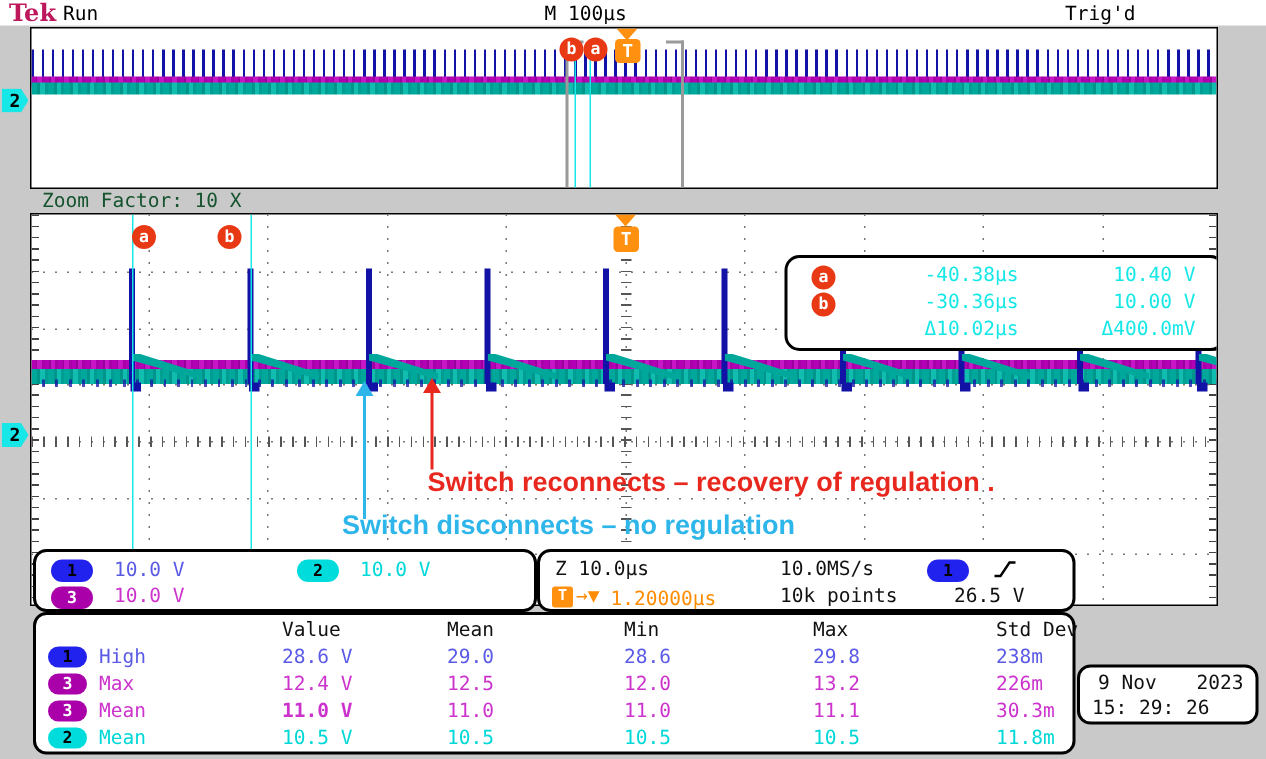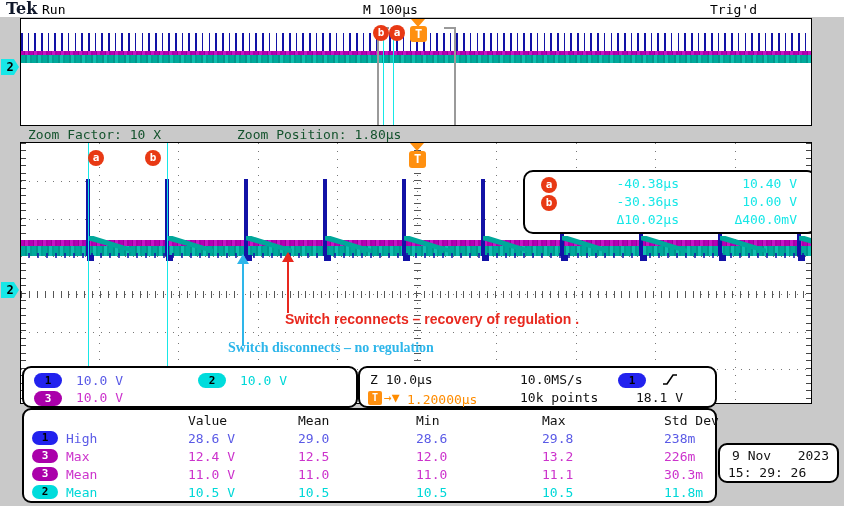--- a/index.html
+++ b/index.html
@@ -1,21 +1,21 @@
 <!DOCTYPE html>
 <html><head>
 <meta charset="utf-8">
 <style>
   html,body{margin:0;padding:0;background:#c9c9c9;}
   #screen{position:relative;width:844px;height:506px;background:#c9c9c9;overflow:hidden;
           font-family:"DejaVu Sans Mono",monospace;color:#111;}
   .abs{position:absolute;}
   
   #topbar{left:0;top:0;width:844px;height:17px;background:#ffffff;}
-  .tek-logo{left:6px;top:-1px;font-family:"DejaVu Serif",serif;font-weight:bold;font-size:16px;letter-spacing:0px;color:#0f172a;}
+  .tek-logo{left:6px;top:-1px;font-family:"DejaVu Serif",serif;font-weight:bold;font-size:16px;letter-spacing:0px;color:#be185d;}
   .toptext{top:2px;font-size:13px;color:#000;}
   
   .win{background:#ffffff;border:1px solid #000;box-sizing:border-box;overflow:hidden;}
   #overview{left:20px;top:18px;width:792px;height:108px;}
   #mainwin{left:20px;top:142px;width:792px;height:262px;}
   
   .ov-pulses{left:0;right:0;top:14px;height:25px;
     background:repeating-linear-gradient(90deg,#1212a6 0 1.6px,transparent 1.6px 6.7px);}
   .ov-mag{left:0;right:0;top:32px;height:6px;
     background:repeating-linear-gradient(90deg,#b400b4 0 3px,#99009b 3px 4px,#c616c6 4px 7px,#a800a8 7px 9px);}
@@ -56,21 +56,21 @@
   .maincursor{top:0;bottom:0;width:1px;background:#17e7e7;z-index:4;}
   
   #cursorbox{left:502px;top:27px;width:290px;height:60px;background:#fff;border:2px solid #000;
     border-radius:10px;z-index:8;}
   .curs-row{position:absolute;font-size:13px;color:#17e7e7;white-space:pre;}
   .curs-time{left:42px;width:112px;text-align:right;}
   .curs-volt{left:160px;width:112px;text-align:right;}
   
   .arrowline{width:2px;z-index:5;}
   .arrowhead{width:0;height:0;border-left:6px solid transparent;border-right:6px solid transparent;z-index:5;}
-  .anno{font-family:"Liberation Sans",sans-serif;font-size:14px;font-weight:bold;white-space:nowrap;z-index:5;}
+  .anno{font-family:"Liberation Sans",sans-serif;font-size:18px;font-weight:bold;white-space:nowrap;z-index:5;}
   
   .rbox{background:#fff;border:2px solid #000;border-radius:9px;box-sizing:border-box;z-index:9;}
   #chbox{left:22px;top:366px;width:336px;height:42px;}
   #acqbox{left:358px;top:366px;width:359px;height:42px;}
   #measbox{left:22px;top:408px;width:695px;height:95px;}
   #datebox{left:718px;top:443px;width:121px;height:40px;}
   .pill{width:28px;height:15px;border-radius:8px;color:#000;font-size:11px;font-weight:bold;
     text-align:center;line-height:15px;}
   .pill.small{width:26px;height:14px;line-height:14px;}
   .p1{background:#2222ee;} .p2{background:#00dcdc;} .p3{background:#aa00aa;color:#fff;}
@@ -101,21 +101,20 @@
     <div class="abs cursorline" style="left:362px;top:8px;height:103px;"></div>
     <div class="abs cursorline" style="left:372px;top:8px;height:103px;"></div>
     <div class="abs cbadge" style="left:352px;top:6px;">b</div>
     <div class="abs cbadge" style="left:368px;top:6px;">a</div>
     <div class="abs ttri" style="left:390px;top:0px;"></div>
     <div class="abs tbadge" style="left:389px;top:7px;width:17px;height:16px;font-size:12px;line-height:16px;">T</div>
   </div>
   <div class="abs chmark" style="left:1px;top:59px;">2</div>
 
   <span class="abs zoomtext" style="left:28px;">Zoom Factor: 10 X</span>
-  <span class="abs zoomtext" style="left:237px;">Zoom Position: 1.80µs</span>
 
   <div class="abs win" id="mainwin">
 
     <div class="abs vgrid" style="left:78px;"></div>
     <div class="abs vgrid" style="left:157px;"></div>
     <div class="abs vgrid" style="left:237px;"></div>
     <div class="abs vgrid" style="left:316px;"></div>
     <div class="abs vgrid" style="left:396px;"></div>
     <div class="abs vgrid" style="left:475px;"></div>
     <div class="abs vgrid" style="left:555px;"></div>
@@ -202,21 +201,21 @@
       <div class="abs curs-row curs-volt" style="top:22px;">10.00 V</div>
       <div class="abs curs-row curs-time" style="top:40px;">Δ10.02µs</div>
       <div class="abs curs-row curs-volt" style="top:40px;">Δ400.0mV</div>
     </div>
 
     <div class="abs arrowhead" style="left:216px;top:111px;border-bottom:10px solid #2eb6ea;"></div>
     <div class="abs arrowline" style="left:221px;top:120px;height:83px;background:#2eb6ea;"></div>
     <div class="abs arrowhead" style="left:261px;top:109px;border-bottom:10px solid #e8281e;"></div>
     <div class="abs arrowline" style="left:266px;top:118px;height:52px;background:#e8281e;"></div>
     <div class="abs anno" style="left:264px;top:168px;color:#e8281e;">Switch reconnects – recovery of regulation .</div>
-    <div class="abs anno" style="left:207px;top:197px;color:#2eb6ea;font-family:Liberation Serif, serif;">Switch disconnects – no regulation</div>
+    <div class="abs anno" style="left:207px;top:197px;color:#2eb6ea;">Switch disconnects – no regulation</div>
   </div>
   <div class="abs chmark" style="left:1px;top:282px;">2</div>
 
   <div class="abs rbox" id="chbox">
     <div class="abs pill p1" style="left:10px;top:5px;">1</div>
     <span class="abs mono13 t1" style="left:52px;top:5px;">10.0 V</span>
     <div class="abs pill p2" style="left:174px;top:5px;">2</div>
     <span class="abs mono13 t2" style="left:216px;top:5px;">10.0 V</span>
     <div class="abs pill p3" style="left:10px;top:23px;">3</div>
     <span class="abs mono13 t3" style="left:52px;top:22px;">10.0 V</span>
@@ -226,21 +225,21 @@
     <span class="abs mono13" style="left:10px;top:4px;">Z 10.0µs</span>
     <span class="abs mono13" style="left:160px;top:4px;">10.0MS/s</span>
     <div class="abs pill p1" style="left:258px;top:5px;">1</div>
     <svg class="abs" style="left:302px;top:4px;" width="16" height="16">
       <polyline points="1,12 5,12 11,3 15,3" stroke="#000" stroke-width="1.6" fill="none"></polyline>
     </svg>
     <div class="abs minitb" style="left:8px;top:23px;">T</div>
     <span class="abs mono13 orange" style="left:24px;top:22px;">→▼</span>
     <span class="abs mono13 orange" style="left:47px;top:24px;">1.20000µs</span>
     <span class="abs mono13" style="left:160px;top:22px;">10k points</span>
-    <span class="abs mono13" style="left:276px;top:22px;">18.1 V</span>
+    <span class="abs mono13" style="left:276px;top:22px;">26.5 V</span>
   </div>
 
   <div class="abs rbox" id="measbox">
     <span class="abs mono13" style="left:164px;top:3px;">Value</span>
     <span class="abs mono13" style="left:274px;top:3px;">Mean</span>
     <span class="abs mono13" style="left:392px;top:3px;">Min</span>
     <span class="abs mono13" style="left:518px;top:3px;">Max</span>
     <span class="abs mono13" style="left:640px;top:3px;">Std Dev</span>
 
     <div class="abs pill small p1" style="left:8px;top:21px;">1</div>
@@ -254,21 +253,21 @@
     <div class="abs pill small p3" style="left:8px;top:39px;">3</div>
     <span class="abs mono13 t3" style="left:42px;top:39px;">Max</span>
     <span class="abs mono13 t3" style="left:164px;top:39px;">12.4 V</span>
     <span class="abs mono13 t3" style="left:274px;top:39px;">12.5</span>
     <span class="abs mono13 t3" style="left:392px;top:39px;">12.0</span>
     <span class="abs mono13 t3" style="left:518px;top:39px;">13.2</span>
     <span class="abs mono13 t3" style="left:640px;top:39px;">226m</span>
 
     <div class="abs pill small p3" style="left:8px;top:57px;">3</div>
     <span class="abs mono13 t3" style="left:42px;top:57px;">Mean</span>
-    <span class="abs mono13 t3" style="left:164px;top:57px;">11.0 V</span>
+    <span class="abs mono13 t3" style="left:164px;top:57px;font-weight:bold;">11.0 V</span>
     <span class="abs mono13 t3" style="left:274px;top:57px;">11.0</span>
     <span class="abs mono13 t3" style="left:392px;top:57px;">11.0</span>
     <span class="abs mono13 t3" style="left:518px;top:57px;">11.1</span>
     <span class="abs mono13 t3" style="left:640px;top:57px;">30.3m</span>
 
     <div class="abs pill small p2" style="left:8px;top:75px;">2</div>
     <span class="abs mono13 t2" style="left:42px;top:75px;">Mean</span>
     <span class="abs mono13 t2" style="left:164px;top:75px;">10.5 V</span>
     <span class="abs mono13 t2" style="left:274px;top:75px;">10.5</span>
     <span class="abs mono13 t2" style="left:392px;top:75px;">10.5</span>

